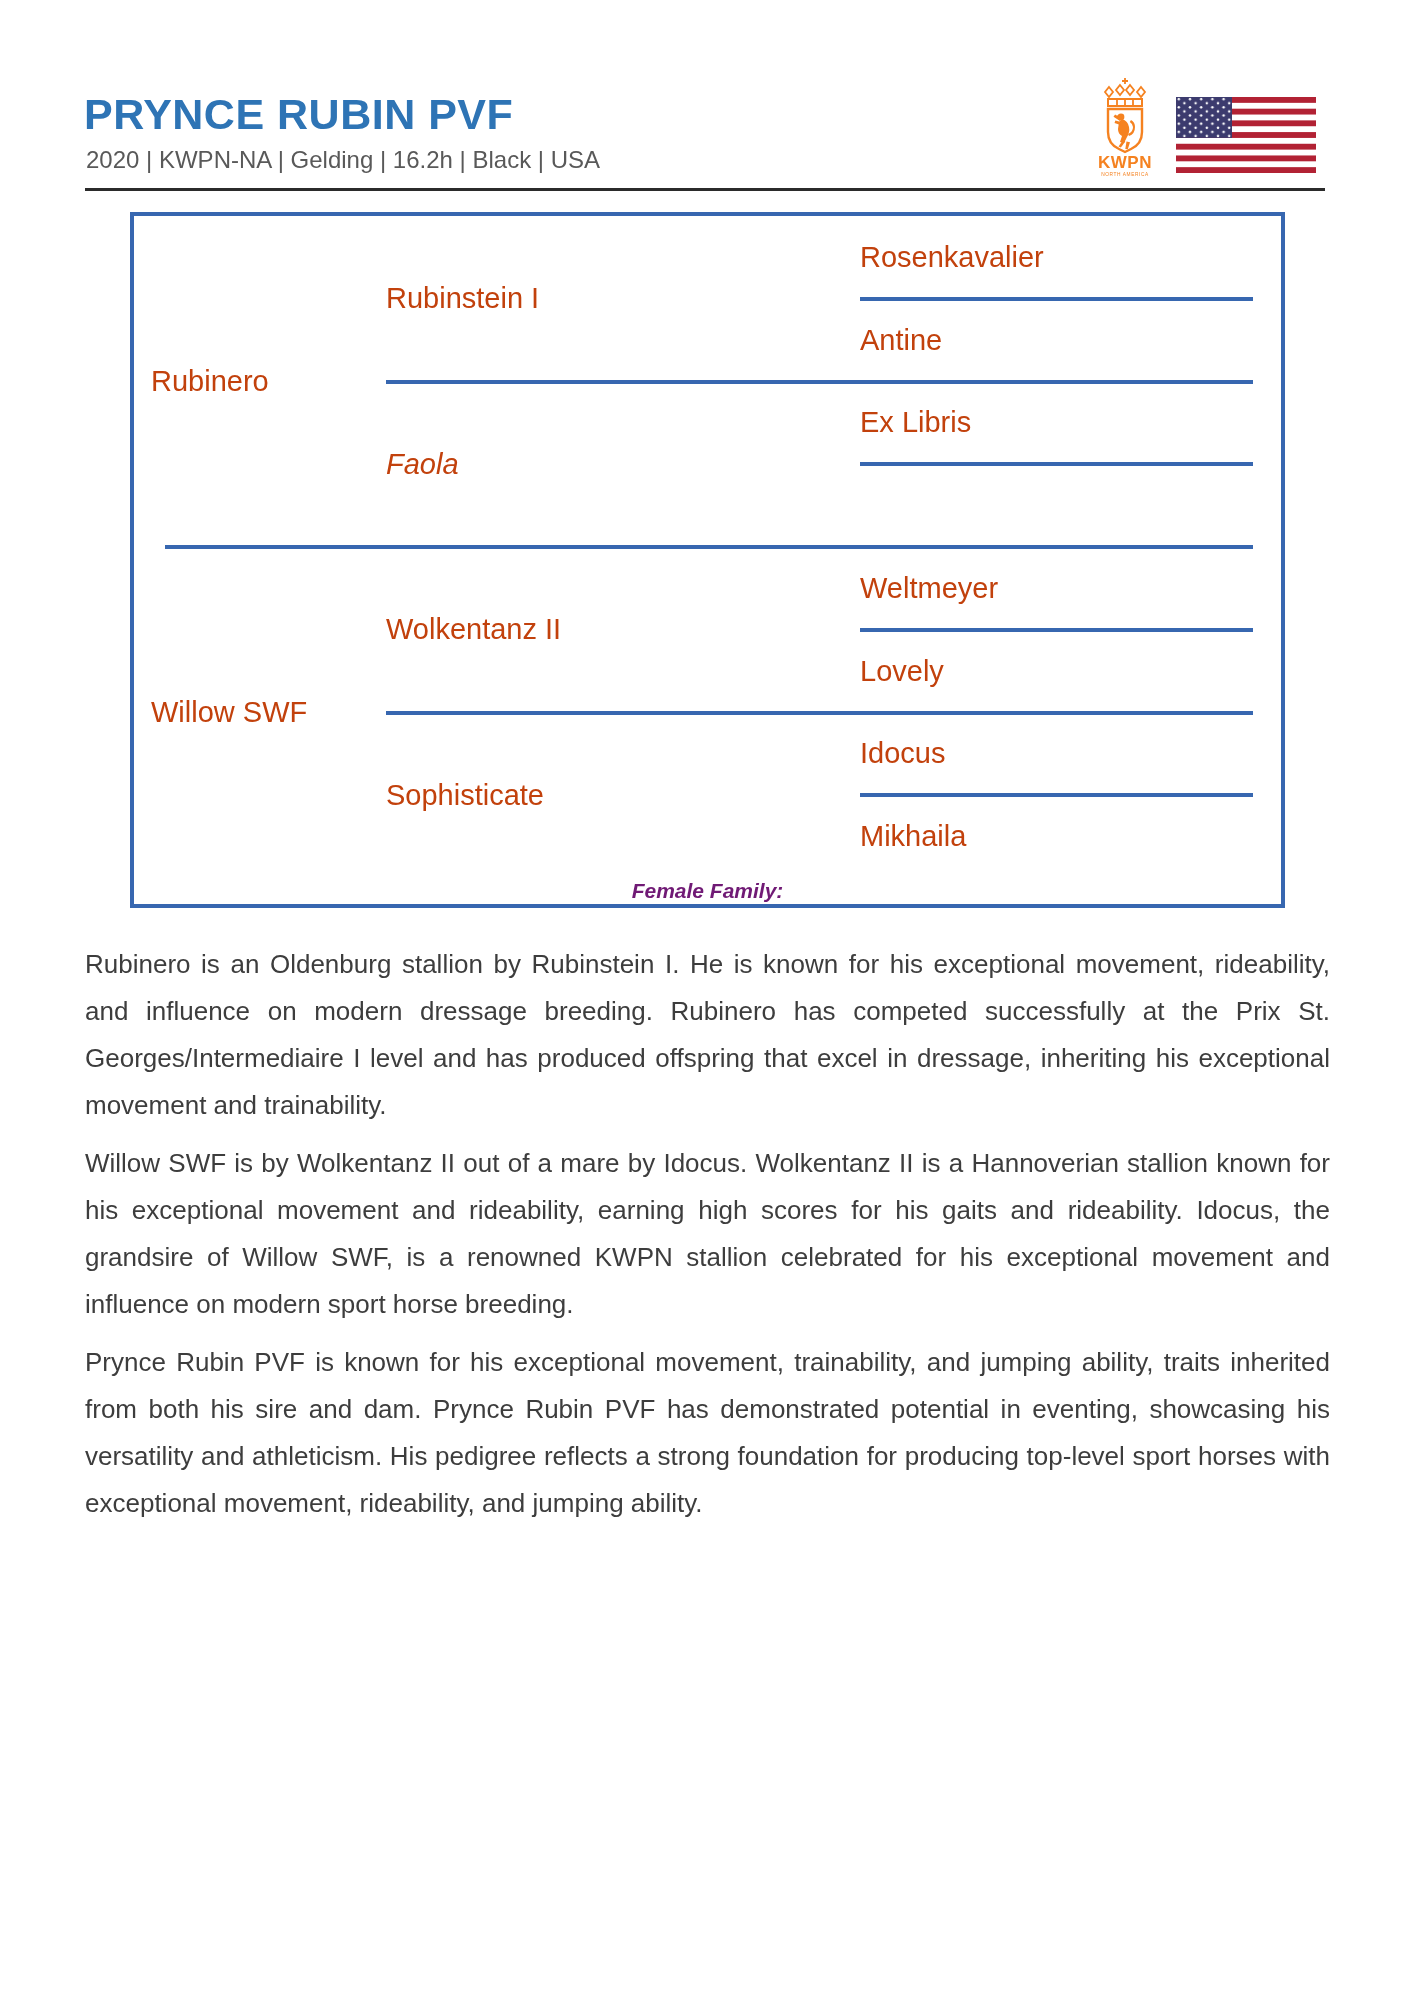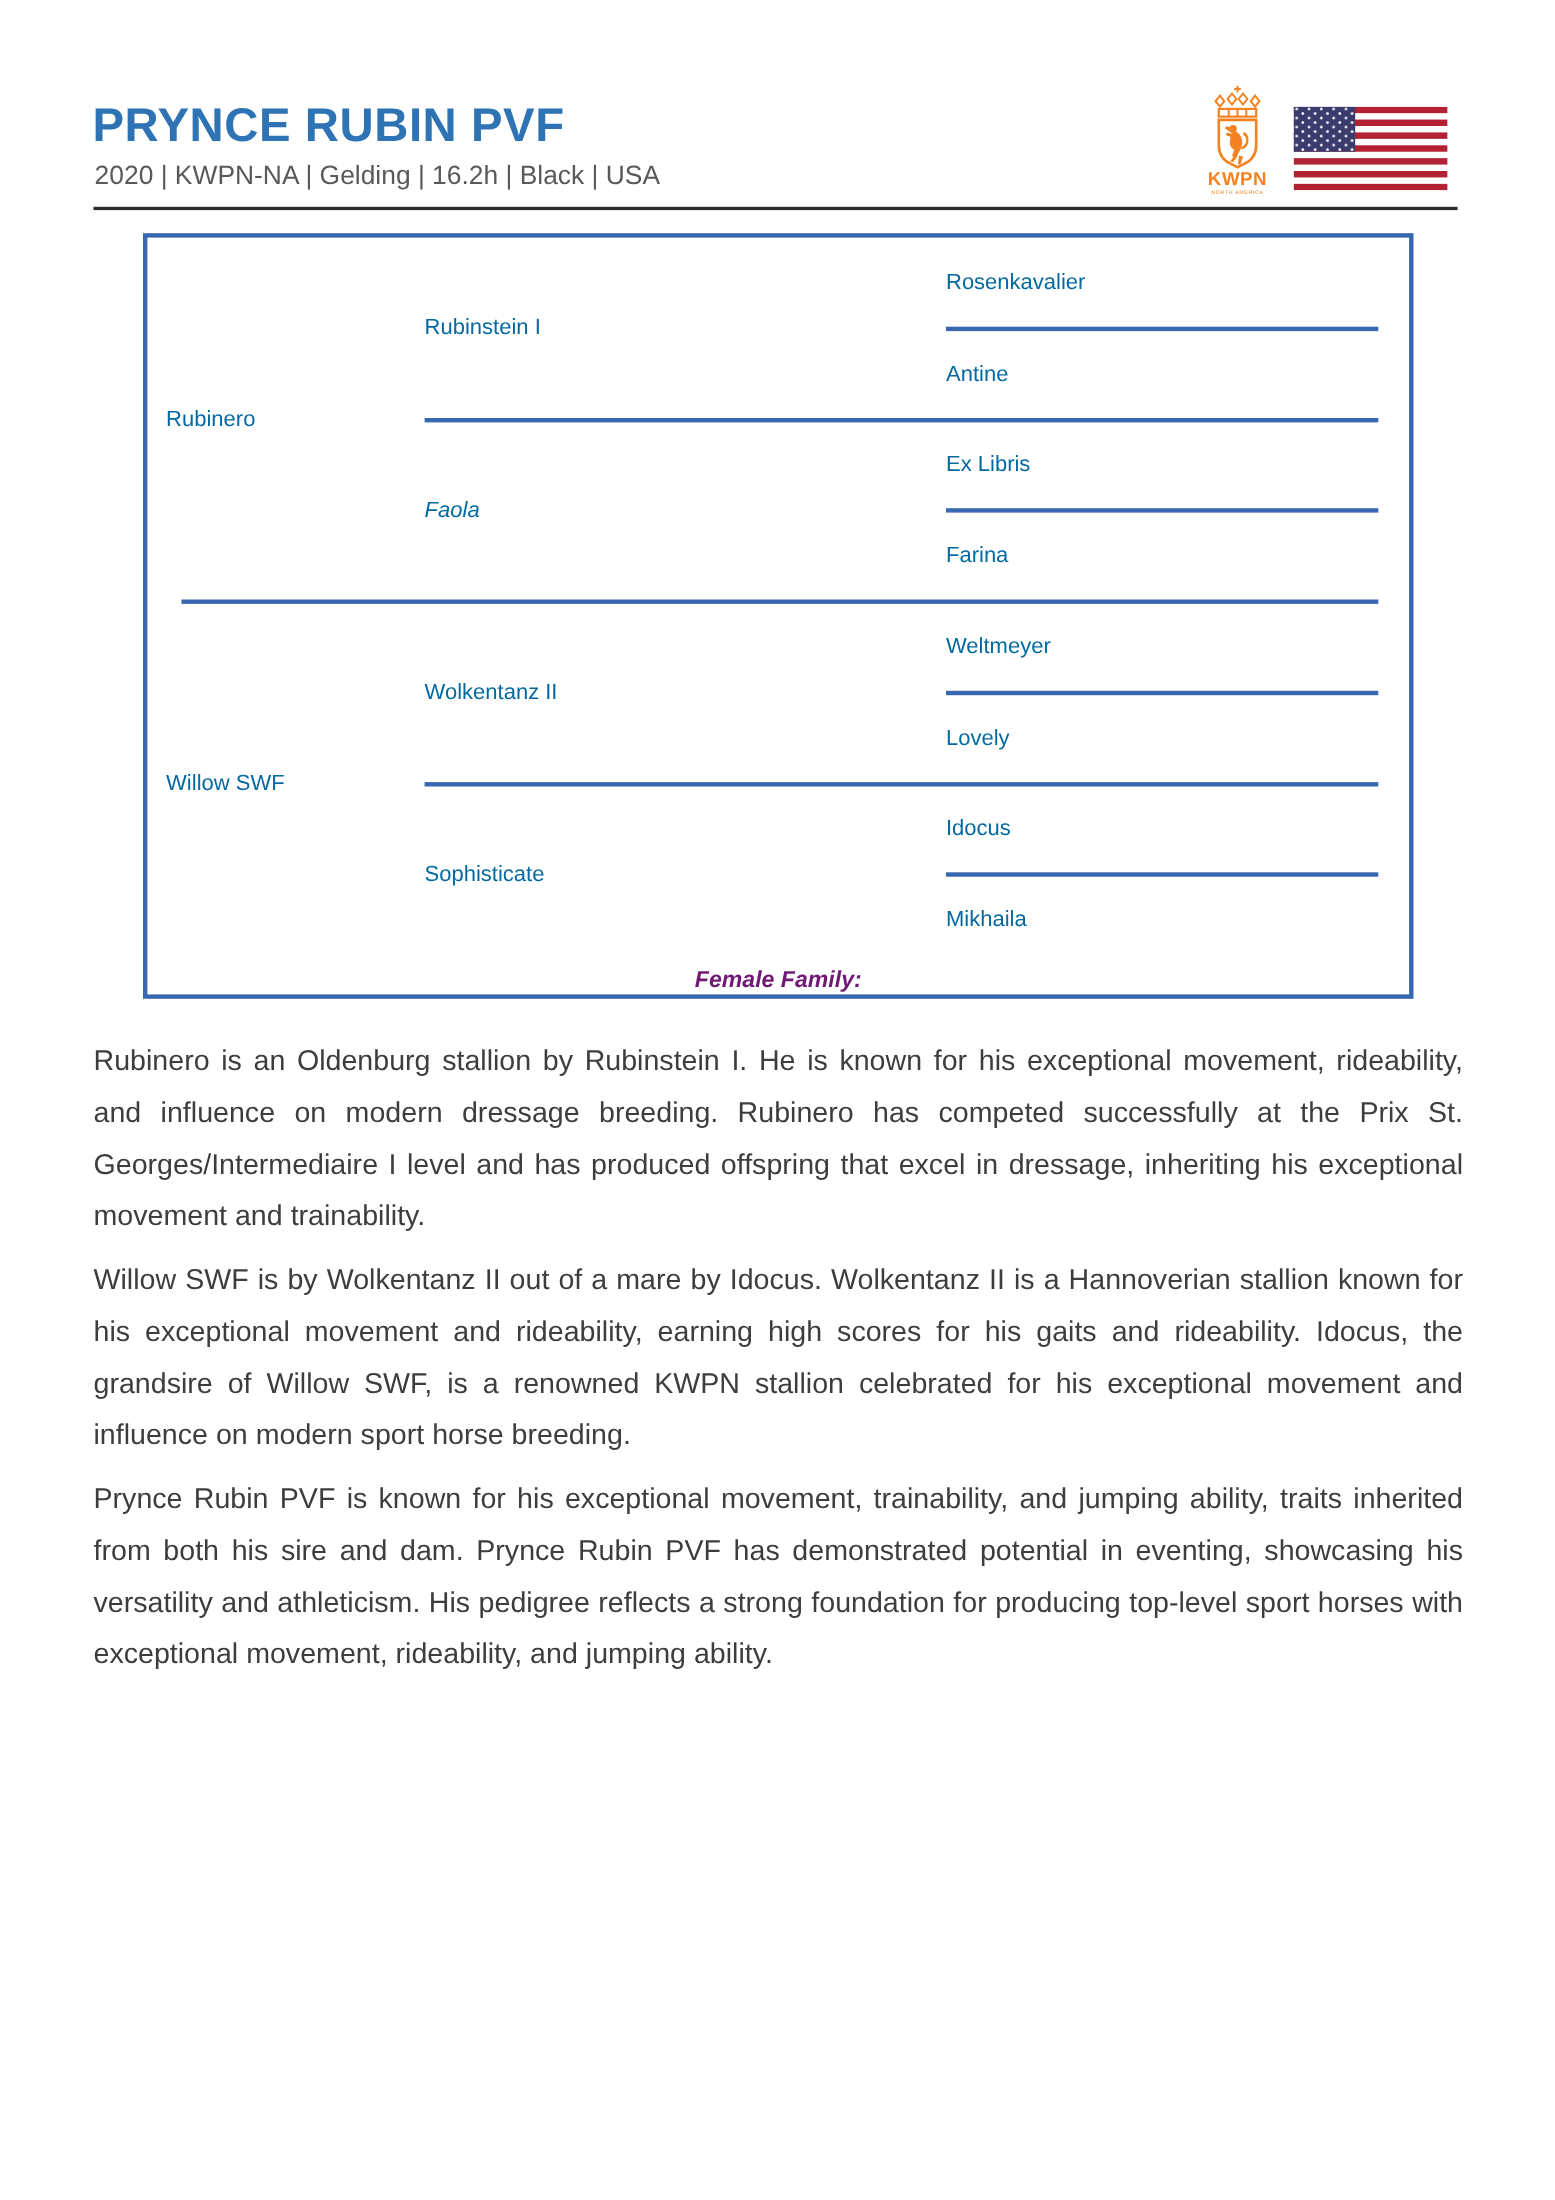--- a/index.html
+++ b/index.html
@@ -31,21 +31,21 @@
     position:absolute;left:130px;top:212px;
     width:1155px;height:696px;
     box-sizing:border-box;
     border:4px solid #3767b0;
     display:grid;
     grid-template-columns:252px 474px 1fr;
     grid-template-rows:repeat(8,1fr) 26px;
   }
   .ped-cell{
     display:flex;align-items:center;
-    font-size:20px;color:#0369a1;
+    font-size:29px;color:#c2410c;
   }
   .g1{grid-column:1;padding-left:17px;}
   .g1.sire{grid-row:1/5;}
   .g1.dam{grid-row:5/9;}
   .g2{grid-column:2;}
   .g2.r1{grid-row:1/3;} .g2.r2{grid-row:3/5;font-style:italic;}
   .g2.r3{grid-row:5/7;} .g2.r4{grid-row:7/9;}
   .g3{grid-column:3;}
   .g3.r1{grid-row:1;} .g3.r2{grid-row:2;} .g3.r3{grid-row:3;} .g3.r4{grid-row:4;}
   .g3.r5{grid-row:5;} .g3.r6{grid-row:6;} .g3.r7{grid-row:7;} .g3.r8{grid-row:8;}
@@ -149,23 +149,20 @@
 
     <div class="ped-cell g3 r1">
         <span>Rosenkavalier</span>
       </div>
     <div class="ped-cell g3 r2">
         <span>Antine</span>
       </div>
     <div class="ped-cell g3 r3">
         <span>Ex Libris</span>
       </div>
-    <div class="ped-cell g3 r4">
-        <span>Farina</span>
-      </div>
     <div class="ped-cell g3 r5">
         <span>Weltmeyer</span>
       </div>
     <div class="ped-cell g3 r6">
         <span>Lovely</span>
       </div>
     <div class="ped-cell g3 r7">
         <span>Idocus</span>
       </div>
     <div class="ped-cell g3 r8">

